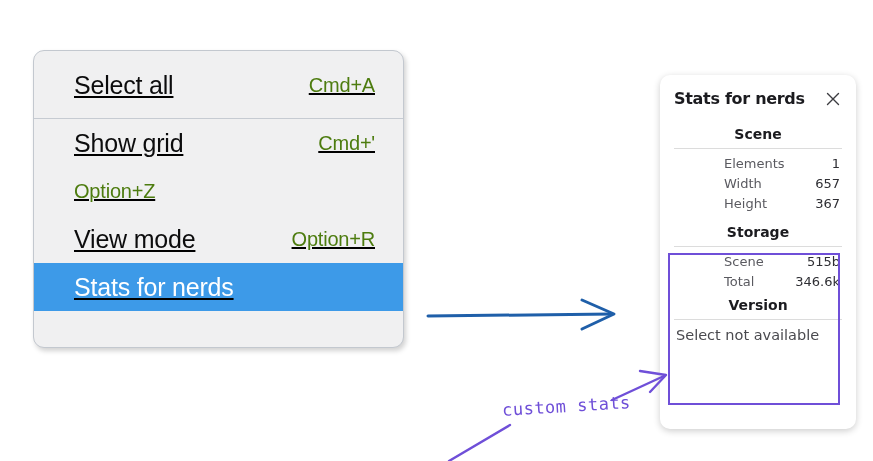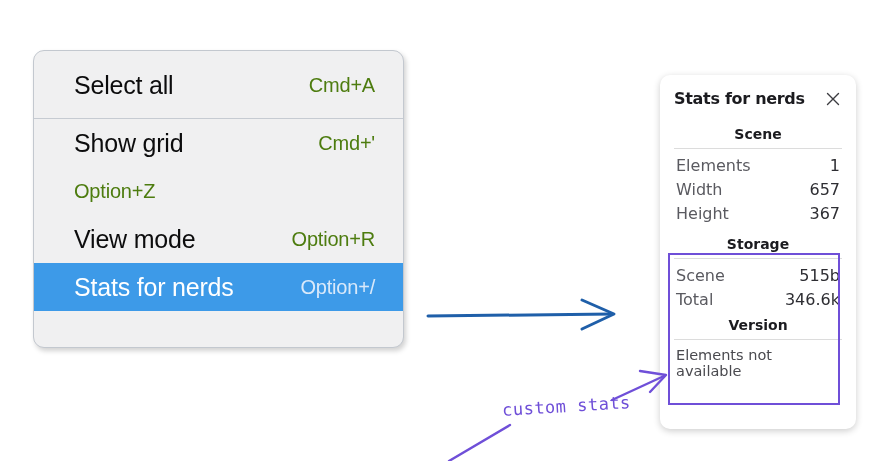--- a/index.html
+++ b/index.html
@@ -25,21 +25,21 @@
     height: 298px;
     background: #f0f0f1;
     border: 1px solid #c3c8cf;
     border-radius: 11px;
     box-shadow: 2px 3px 5px rgba(0,0,0,0.18);
     box-sizing: border-box;
     overflow: hidden;
     padding-top: 10px;
     padding-bottom: 10px;
   }
-  .menu-group { display: block; }
+  .menu-group { display: block; text-decoration: underline; }
   .menu-sep {
     height: 1px;
     background: #c6cbd2;
     margin: 9px 0 0 0;
   }
   .menu-item {
     height: 48px;
     display: flex;
     align-items: center;
     justify-content: space-between;
@@ -103,23 +103,24 @@
   }
   .section-rule {
     height: 1px;
     background: #dcdcdc;
     margin-bottom: 4px;
   }
   .stat-row {
     display: flex;
     justify-content: space-between;
     align-items: baseline;
-    font-size: 16px;
+    font-size: 13px;
     padding: 2.5px 2px;
     color: #4a4a4f;
+    margin-left: 48px;
   }
   .stat-row .k { color: #5a5a60; }
   .stat-row .v { color: #2e2e33; }
   .version-text {
     font-size: 14.5px;
     color: #4a4a4f;
     padding: 3px 2px;
   }
 
   
@@ -174,21 +175,20 @@
     </div>
     <div class="menu-item">
       <span class="shortcut">Option+Z</span>
     </div>
     <div class="menu-item">
       <span class="label">View mode</span>
       <span class="shortcut">Option+R</span>
     </div>
     <div class="menu-item selected">
       <span class="label">Stats for nerds</span>
-      <span class="shortcut">Option+/</span>
     </div>
   </div>
 
 </div>
 
 <div id="stats-panel">
 
   <div class="panel-title-row">
     <span class="panel-title">Stats for nerds</span>
     <svg class="close-icon" viewBox="0 0 18 18">
@@ -222,21 +222,21 @@
     </div>
     <div class="stat-row">
       <span class="k">Total</span>
       <span class="v">346.6k</span>
     </div>
   </div>
 
   <div style="margin-top:4px;">
     <div class="section-head">Version</div>
     <div class="section-rule"></div>
-    <div class="version-text">Elements not available</div>
+    <div class="version-text">Select not available</div>
   </div>
 
 </div>
 
 <div id="annotation-box"></div>
 
 <svg id="annotations" viewBox="0 0 873 461">
 
   <g>
     <path d="M428 316 L612 314" stroke="#1f5fa9" stroke-width="3" fill="none" stroke-linecap="round"></path>

